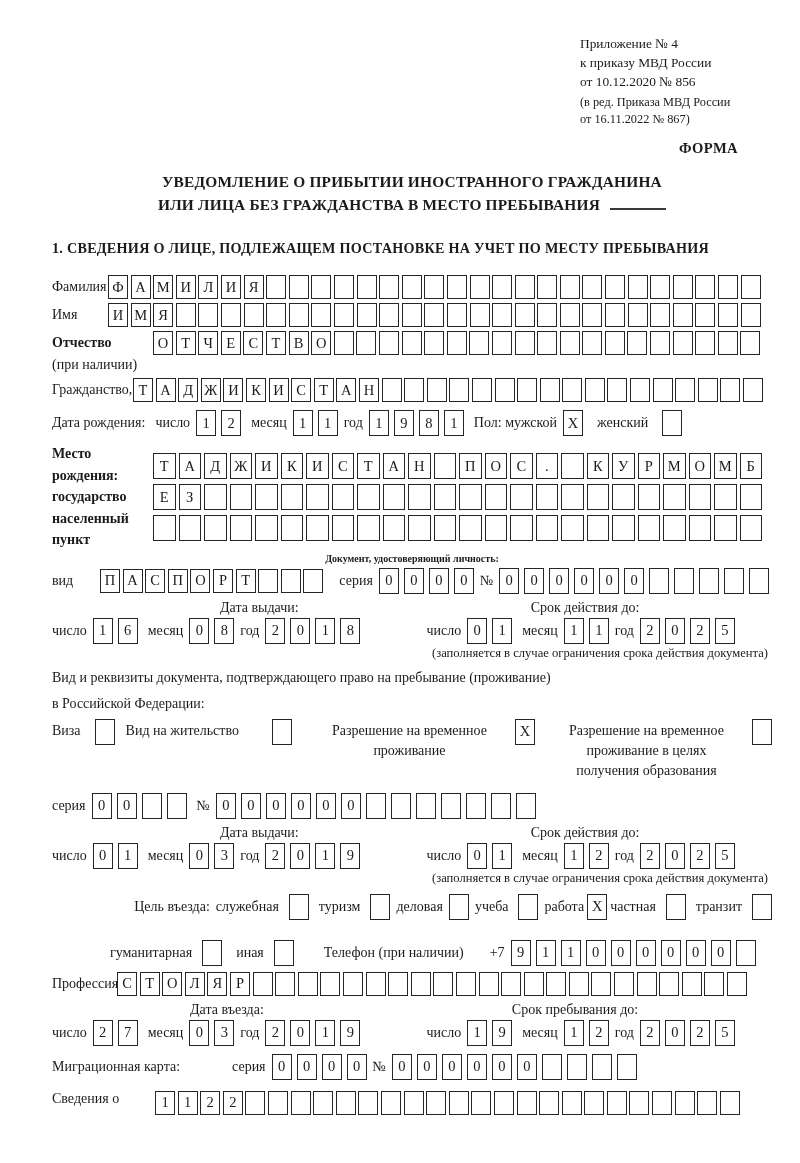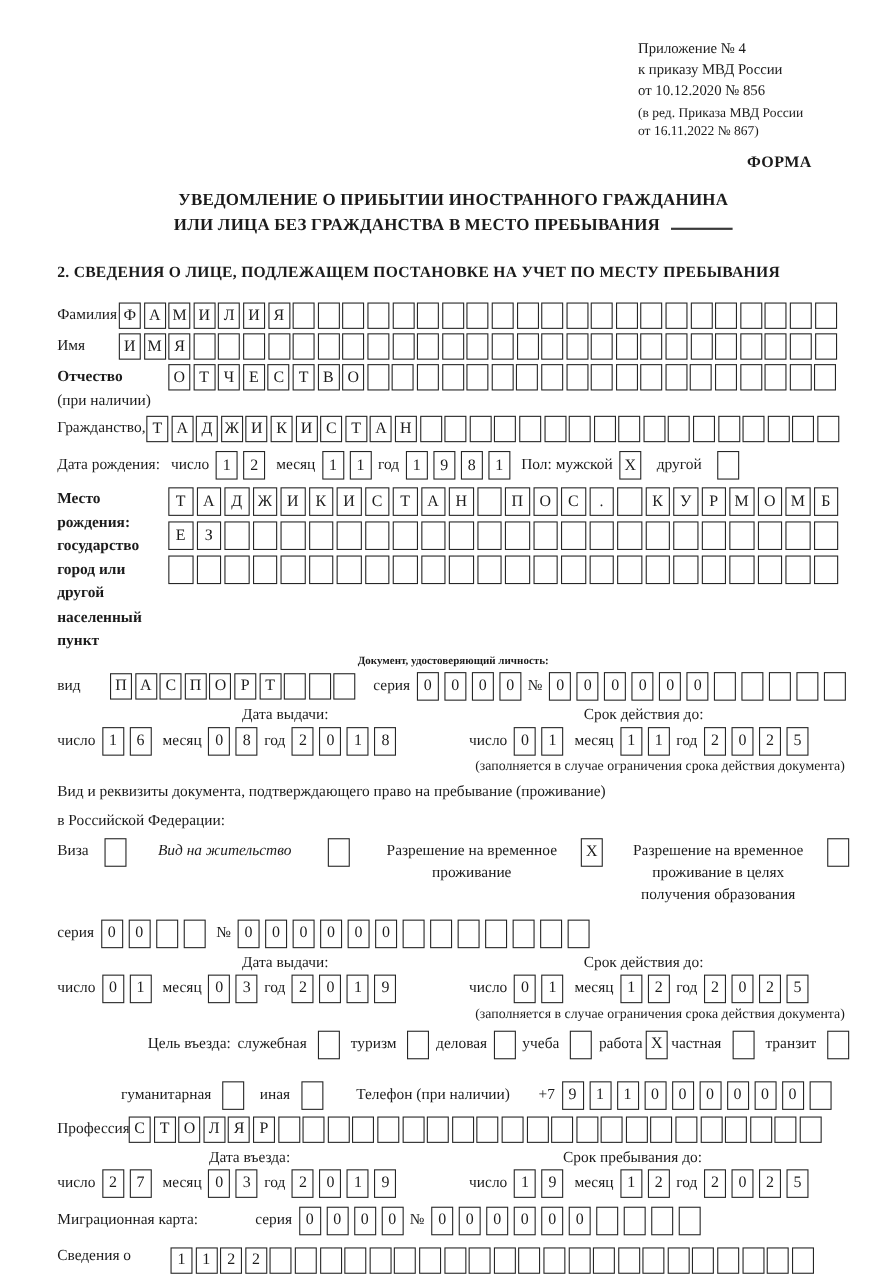--- a/index.html
+++ b/index.html
@@ -58,21 +58,21 @@
     </div>
   </div>
 
   <div class="forma">ФОРМА</div>
 
   <div class="title">
     <div>УВЕДОМЛЕНИЕ О ПРИБЫТИИ ИНОСТРАННОГО ГРАЖДАНИНА</div>
     <div><span>ИЛИ ЛИЦА БЕЗ ГРАЖДАНСТВА В МЕСТО ПРЕБЫВАНИЯ</span><span class="u-line"></span></div>
   </div>
 
-  <div class="sec-head">2. СВЕДЕНИЯ О ЛИЦЕ, ПОДЛЕЖАЩЕМ ПОСТАНОВКЕ НА УЧЕТ ПО МЕСТУ ПРЕБЫВАНИЯ</div>
+  <div class="sec-head">1. СВЕДЕНИЯ О ЛИЦЕ, ПОДЛЕЖАЩЕМ ПОСТАНОВКЕ НА УЧЕТ ПО МЕСТУ ПРЕБЫВАНИЯ</div>
 
   <div class="frow" style="margin-top:18px;">
     <span class="lbl w56">Фамилия</span>
     <span class="cells">
         <span class="cell">Ф</span>
         <span class="cell">А</span>
         <span class="cell">М</span>
         <span class="cell">И</span>
         <span class="cell">Л</span>
         <span class="cell">И</span>
@@ -221,31 +221,30 @@
     <span class="cells date gap6">
         <span class="cell">1</span>
         <span class="cell">9</span>
         <span class="cell">8</span>
         <span class="cell">1</span>
       </span>
     <span class="lbl gap10">Пол: мужской</span>
     <span class="cells cb gap6">
         <span class="cell">X</span>
       </span>
-    <span class="lbl gap14">другой</span>
+    <span class="lbl gap14">женский</span>
     <span class="cells cb gap14">
         <span class="cell"></span>
       </span>
   </div>
 
-  <div class="frow start" style="margin-top:7px;">
+  <div class="frow start" style="margin-top:7px;align-items:center;">
     <span class="lbl w101" style="line-height:21.5px;">
       <span style="display:block">Место рождения:</span>
       <span style="display:block">государство</span>
-      <span style="display:block">город или другой</span>
       <span style="display:block">населенный пункт</span>
     </span>
     <span>
       <span class="cells wide" style="display:flex;margin-bottom:5px;">
           <span class="cell">Т</span>
           <span class="cell">А</span>
           <span class="cell">Д</span>
           <span class="cell">Ж</span>
           <span class="cell">И</span>
           <span class="cell">К</span>
@@ -405,21 +404,21 @@
   <div class="note-right">(заполняется в случае ограничения срока действия документа)</div>
 
   <div class="plain">Вид и реквизиты документа, подтверждающего право на пребывание (проживание)</div>
   <div class="plain">в Российской Федерации:</div>
 
   <div class="frow start" style="margin-top:6px;gap:11px;">
     <span class="lbl" style="margin-top:4px;">Виза</span>
     <span class="cells cb" style="margin-left:3px;">
         <span class="cell"></span>
       </span>
-    <span class="lbl" style="margin-left:18px;margin-top:4px;font-style:italic;">Вид на жительство</span>
+    <span class="lbl" style="margin-left:0;margin-top:4px;">Вид на жительство</span>
     <span class="cells cb" style="margin-left:22px;">
         <span class="cell"></span>
       </span>
     <span class="cbx-label" style="margin-left:20px;width:178px;margin-top:2px;">
       <span style="display:block">Разрешение на временное</span>
       <span style="display:block">проживание</span>
     </span>
     <span class="cells cb" style="margin-left:8px;">
         <span class="cell">X</span>
       </span>

